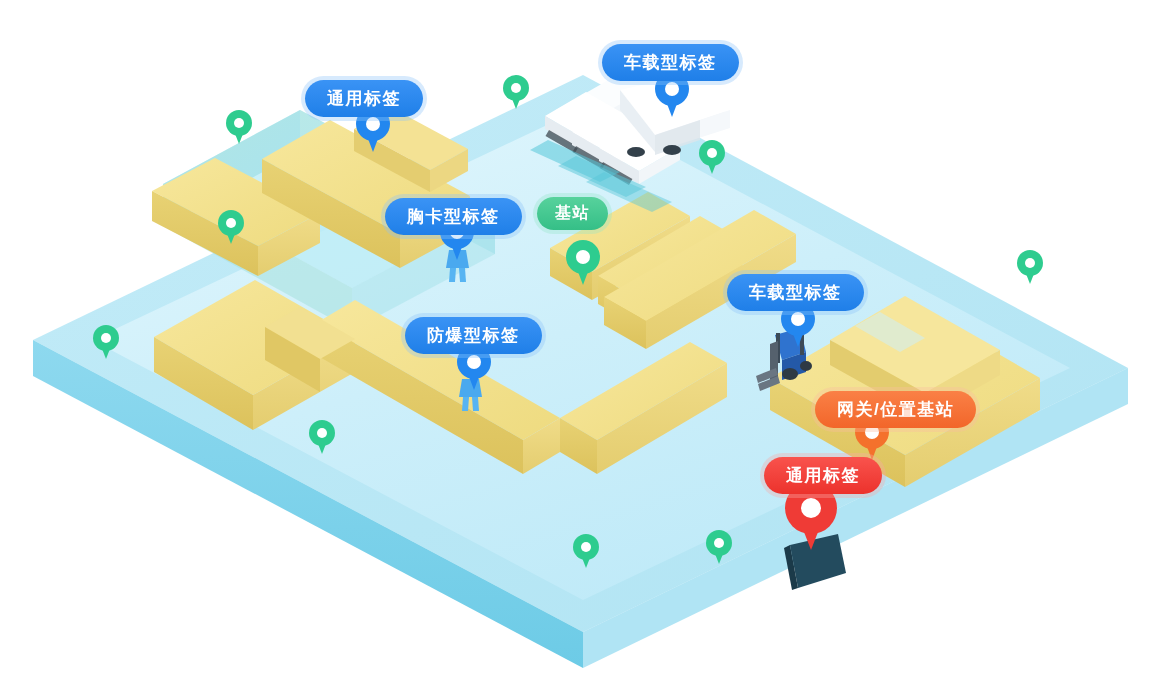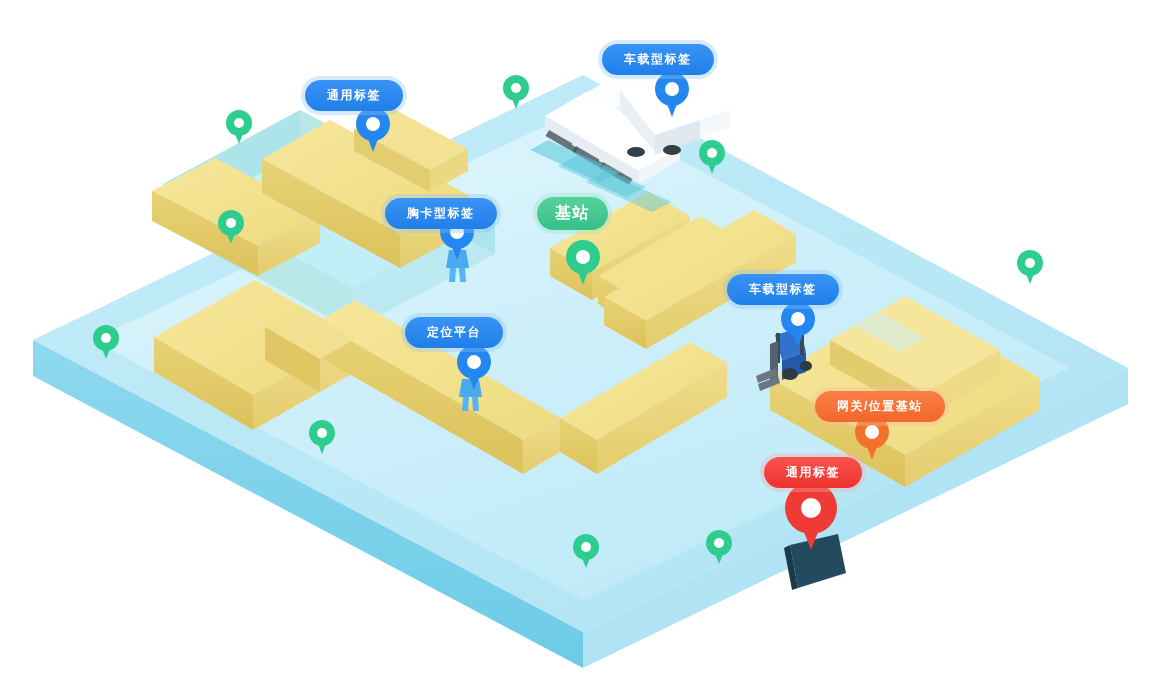--- a/index.html
+++ b/index.html
@@ -30,21 +30,21 @@
   .pin.big .hole{left:16px;top:16px;width:20px;height:20px;}
 
   .pin.mid{width:34px;height:45px;}
   .pin.mid .head{width:34px;height:34px;}
   .pin.mid .tip{left:8px;top:21px;width:18px;height:24px;}
   .pin.mid .hole{left:10px;top:10px;width:14px;height:14px;}
 
   
   .lbl{position:absolute;display:flex;align-items:center;justify-content:center;
        border-radius:999px;color:#ffffff;white-space:nowrap;
-       font-size:12px;letter-spacing:1.5px;font-weight:600;
+       font-size:17px;letter-spacing:1.5px;font-weight:600;
        padding:7px 22px;filter:blur(0.35px);}
   .lbl.blue{background:linear-gradient(180deg,#3a93f5 0%,#1f7fe8 100%);
             box-shadow:0 0 0 4px rgba(140,195,250,.35);}
   .lbl.green{background:linear-gradient(180deg,#57d29c 0%,#35bf87 100%);
              box-shadow:0 0 0 4px rgba(150,230,200,.35);}
   .lbl.orange{background:linear-gradient(180deg,#fa8046 0%,#f2662a 100%);
               box-shadow:0 0 0 4px rgba(250,190,160,.35);}
   .lbl.red{background:linear-gradient(180deg,#f9534d 0%,#ec322c 100%);
            box-shadow:0 0 0 4px rgba(250,170,165,.35);}
   .lbl.sm{font-size:16px;padding:6px 18px;}
@@ -317,21 +317,21 @@
         <div class="tip"></div>
         <div class="head"></div>
         <div class="hole"></div>
       </div>
       <div class="lbl blue" style="left: 727px; top: 274px;">车载型标签</div>
       <div class="pin blue mid" style="left: 457px; top: 345px;">
         <div class="tip"></div>
         <div class="head"></div>
         <div class="hole"></div>
       </div>
-      <div class="lbl blue" style="left: 405px; top: 317px;">定位平台</div>
+      <div class="lbl blue" style="left: 405px; top: 317px;">防爆型标签</div>
       <div class="pin orange mid" style="left: 855px; top: 415px;">
         <div class="tip"></div>
         <div class="head"></div>
         <div class="hole"></div>
       </div>
       <div class="lbl orange" style="left: 815px; top: 391px;">网关/位置基站</div>
       <div class="pin red big" style="left: 785px; top: 482px;">
         <div class="tip"></div>
         <div class="head"></div>
         <div class="hole"></div>

